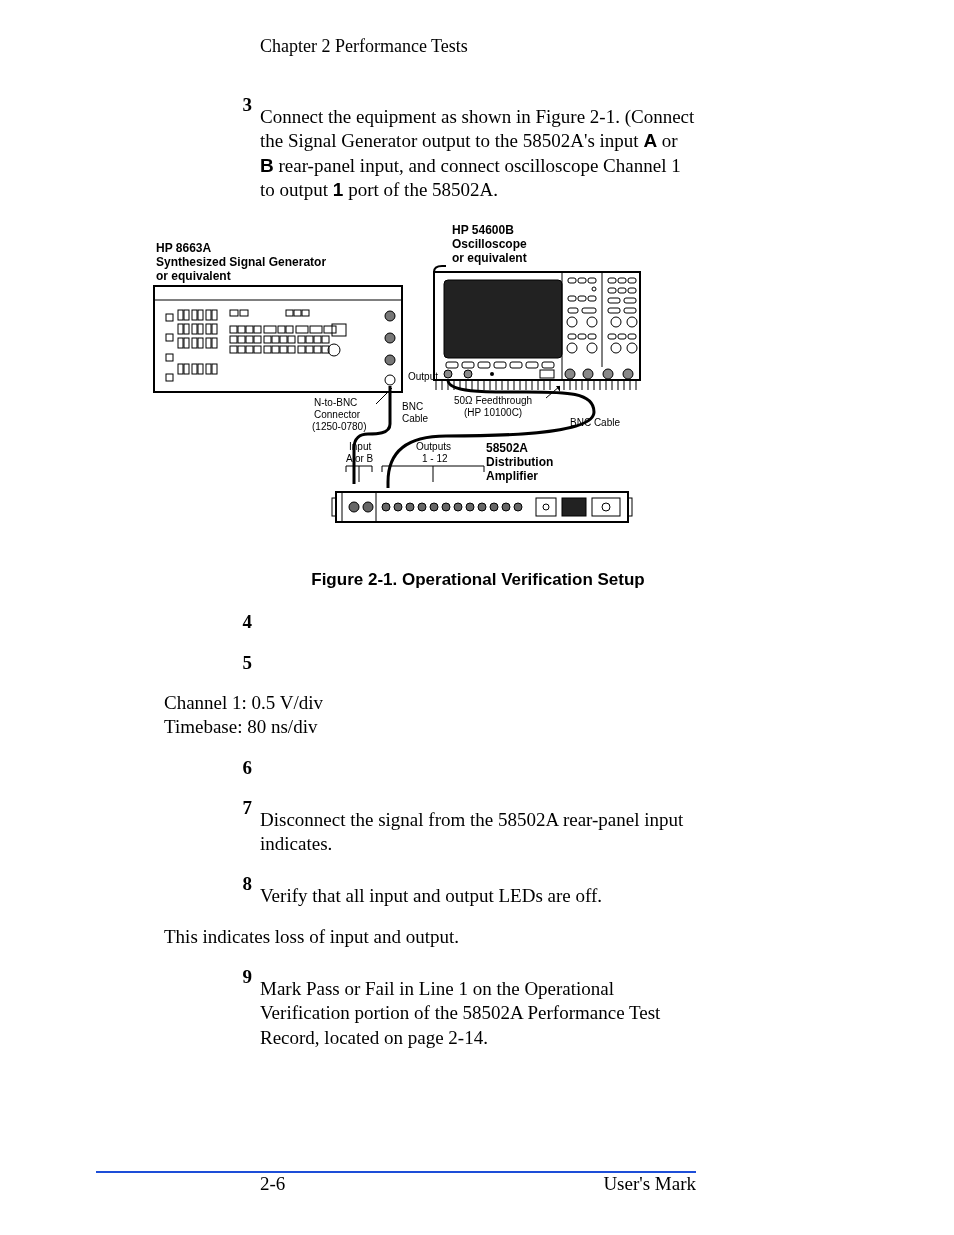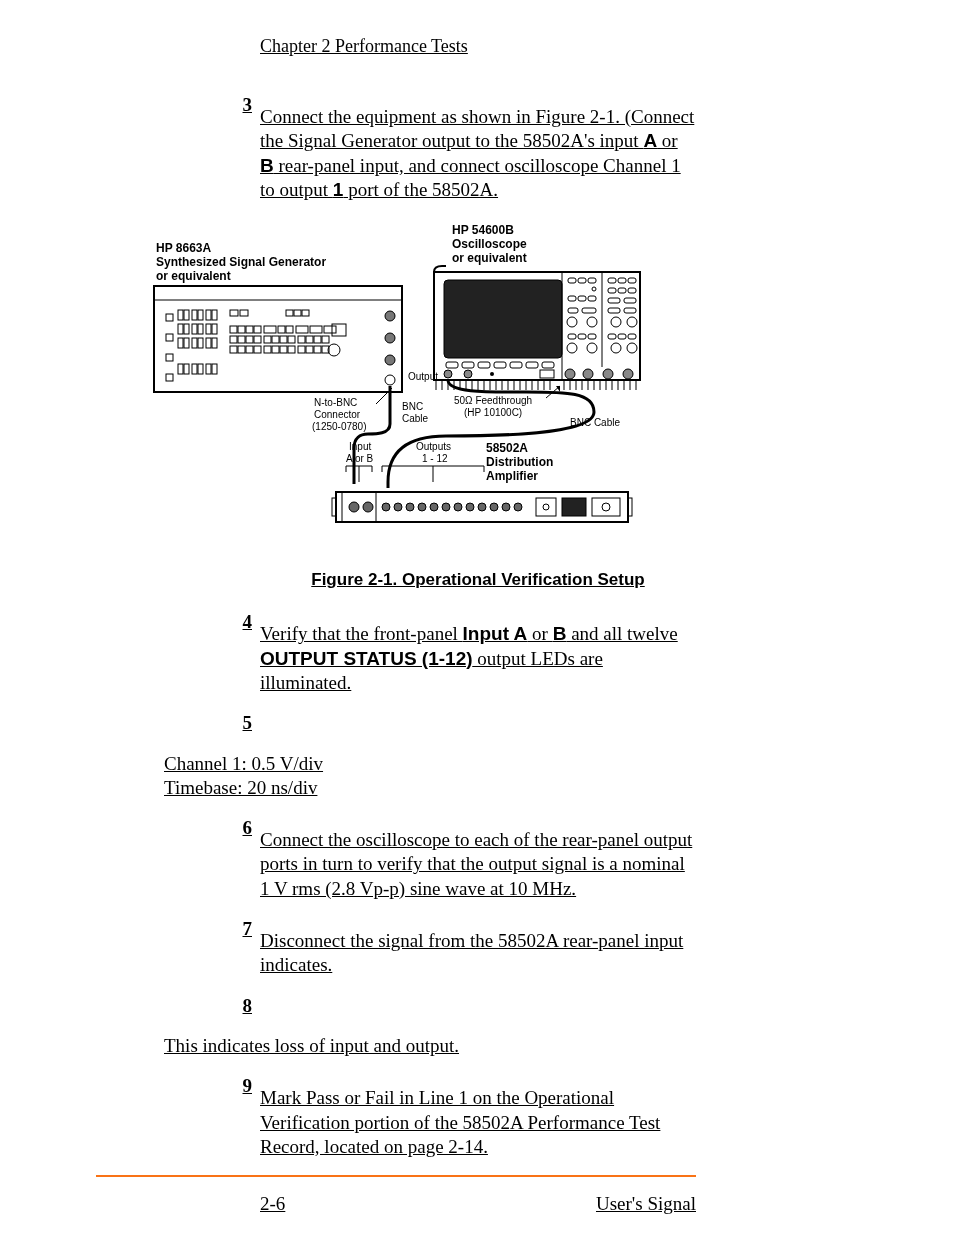--- a/index.html
+++ b/index.html
@@ -10,21 +10,20 @@
     color: #000;
   }
   .page {
     box-sizing: border-box;
     width: 792px;
     height: 1235px;
     padding: 36px 96px 40px 96px;
     position: relative;
     display: flex;
     flex-direction: column;
-    text-decoration: underline;
   }
   .header {
     margin-left: 164px;
     margin-bottom: 36px;
   }
   .chapter-line {
     font-size: 18px;
   }
   .section-line {
     font-family: Arial, Helvetica, sans-serif;
@@ -73,25 +72,25 @@
     text-align: center;
   }
   .sub-block {
     margin-left: 68px;
     font-size: 19px;
     line-height: 1.28;
     margin-top: 8px;
     margin-bottom: 16px;
   }
   .footer {
-    border-top: 2px solid #f97316;
+    border-top: 2px solid #1d4ed8;
     display: flex;
     justify-content: space-between;
     font-size: 19px;
-    padding-top: 16px;
+    padding-top: 0;
     margin-top: auto;
   }
   .footer .left {
     margin-left: 164px;
   }
 </style>
 </head>
 <body>
 
 <div class="page">
@@ -365,55 +364,52 @@
         <rect x="416" y="276" width="24" height="18" fill="#222" stroke="#000"></rect>
         <rect x="446" y="276" width="28" height="18" fill="none" stroke="#000"></rect>
         <circle cx="460" cy="285" r="4" fill="none" stroke="#000"></circle>
       </svg>
     </div>
 
     <div class="figure-caption">Figure 2-1. Operational Verification Setup</div>
 
     <div class="step">
       <div class="num">4</div>
-      <div class="txt">
-        <span>Verify that the front-panel </span><span class="bold-sans">Input A</span><span> or </span><span class="bold-sans">B</span><span> and all twelve </span><span class="bold-sans">OUTPUT STATUS (1-12)</span><span> output LEDs are illuminated.</span>
-      </div>
     </div>
 
     <div class="step">
       <div class="num">5</div>
     </div>
     <div class="sub-block">
       <div>Channel 1: 0.5 V/div</div>
-      <div>Timebase: 20 ns/div</div>
+      <div>Timebase: 80 ns/div</div>
     </div>
 
     <div class="step">
       <div class="num">6</div>
-      <div class="txt">Connect the oscilloscope to each of the rear-panel output ports in turn to verify that the output signal is a nominal 1 V rms (2.8 Vp-p) sine wave at 10 MHz.</div>
     </div>
 
     <div class="step">
       <div class="num">7</div>
       <div class="txt">Disconnect the signal from the 58502A rear-panel input indicates.</div>
     </div>
 
     <div class="step">
       <div class="num">8</div>
+      <div class="txt">Verify that all input and output LEDs are off.</div>
     </div>
     <div class="sub-block">
       <div> This indicates loss of input and output.</div>
     </div>
 
     <div class="step">
       <div class="num">9</div>
       <div class="txt">Mark Pass or Fail in Line 1 on the Operational Verification portion of the 58502A Performance Test Record, located on page 2-14.</div>
     </div>
 
   </div>
 
   <div class="footer">
     <div class="left">2-6</div>
-    <div class="right">User's Signal</div>
+    <div class="right">User's Mark</div>
   </div>
 
 </div>
 
 </body></html>

